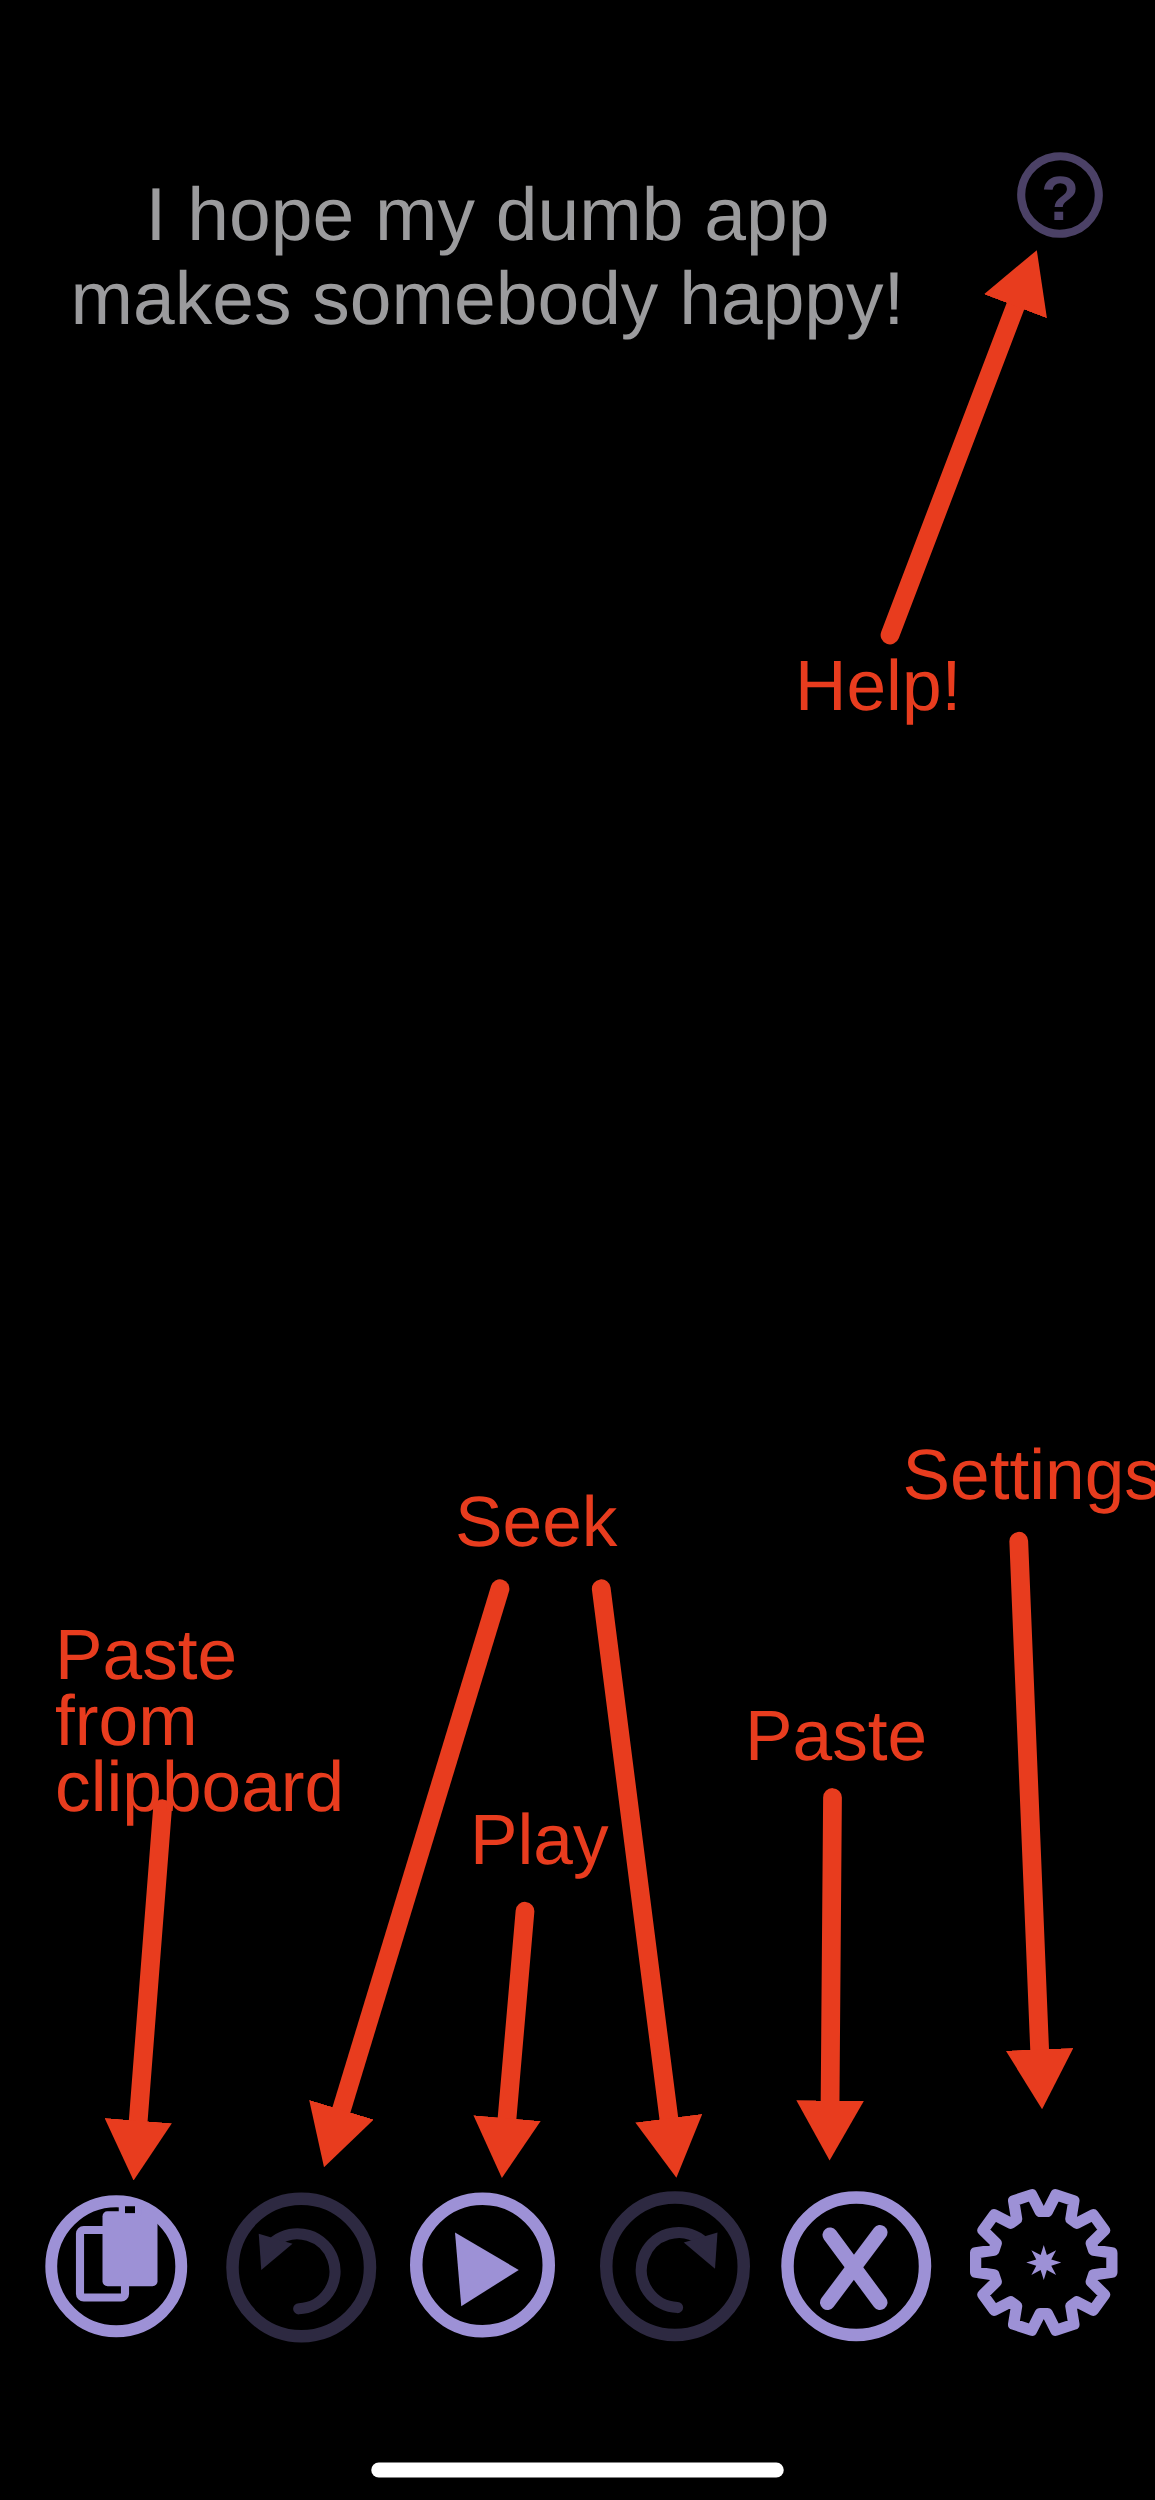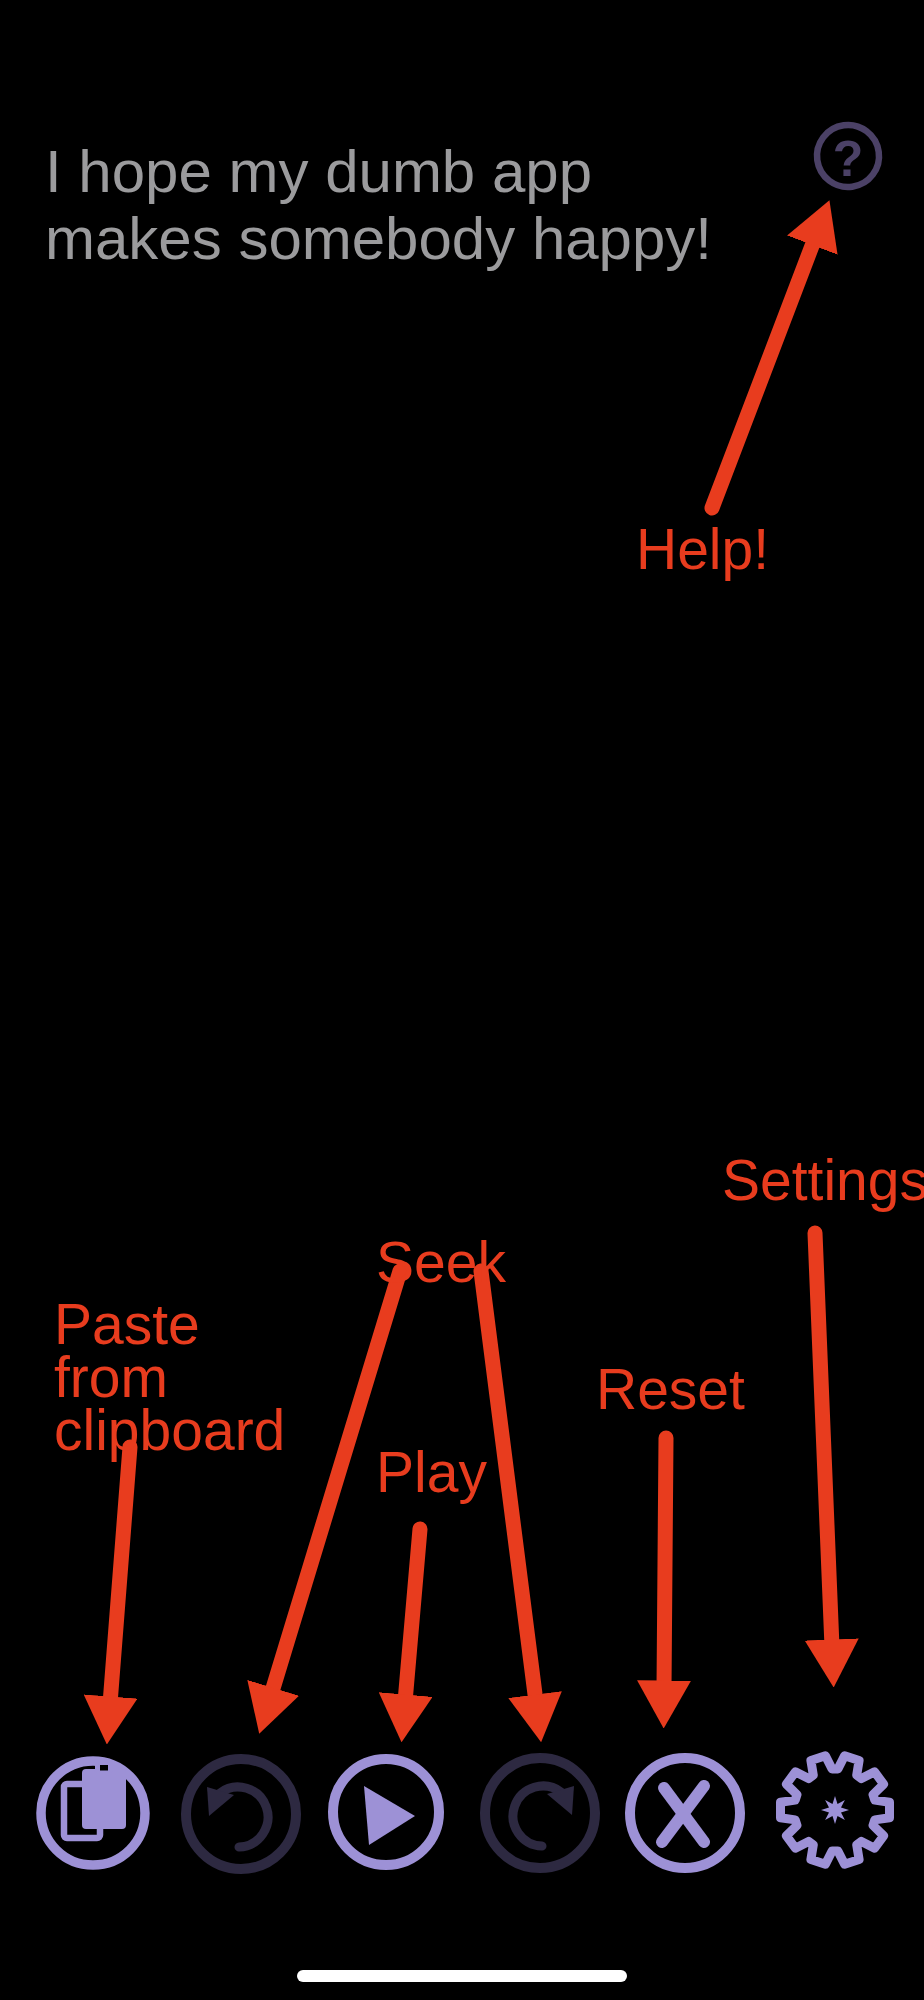--- a/index.html
+++ b/index.html
@@ -2,27 +2,27 @@
 <html><head>
 <meta charset="utf-8">
 <style>
   html,body{margin:0;padding:0;background:#000;}
   body{width:924px;height:2000px;position:relative;overflow:hidden;
        font-family:"Liberation Sans",sans-serif;}
   .abs{position:absolute;}
 
   
   #app-message{left:45px;top:138px;width:690px;font-size:60px;line-height:67px;
-    color:#9b9b9d;letter-spacing:0;}
+    color:#9b9b9d;letter-spacing:0;text-align:center;}
 
   
   .note{color:#e83c1e;font-size:57px;line-height:53px;white-space:pre-line;}
   #note-help{left:636px;top:523px;}
-  #note-paste{left:44px;top:1298px;width:240px;margin-left:10px;}
-  #note-seek{left:376px;top:1192px;margin-top:44px;}
+  #note-paste{left:44px;top:1298px;width:240px;}
+  #note-seek{left:364px;top:1192px;}
   #note-play{left:376px;top:1446px;}
   #note-reset{left:596px;top:1363px;}
   #note-settings{left:722px;top:1154px;text-align:right;}
 
   
   #arrows{left:0;top:0;pointer-events:none;}
 
   
   button.tb{position:absolute;width:130px;height:130px;background:none;border:none;
     padding:0;margin:0;cursor:pointer;}
@@ -67,21 +67,21 @@
     <line x1="420" y1="1529" x2="405" y2="1702" marker-end="url(#ah)"></line>
     <line x1="666" y1="1438" x2="664" y2="1688" marker-end="url(#ah)"></line>
     <line x1="815" y1="1233" x2="832" y2="1647" marker-end="url(#ah)"></line>
   </g>
 </svg>
 
 <div class="abs note" id="note-help">Help!</div>
 <div class="abs note" id="note-paste">Paste from clipboard</div>
 <div class="abs note" id="note-seek">Seek</div>
 <div class="abs note" id="note-play">Play</div>
-<div class="abs note" id="note-reset">Reset</div>
+<div class="abs note" id="note-reset">Paste</div>
 <div class="abs note" id="note-settings">Settings</div>
 
 <button class="tb bright" style="left:28px;top:1748px;" aria-label="Paste from clipboard">
   <svg viewBox="-65 -65 130 130">
     <circle cx="0" cy="0" r="52" fill="none" stroke="currentColor" stroke-width="9.5"></circle>
     <rect x="-29" y="-29" width="36" height="54" rx="3" fill="none" stroke="currentColor" stroke-width="6.5"></rect>
     <rect x="-11" y="-44" width="44" height="60" rx="4" fill="currentColor"></rect>
     <rect x="2" y="-51" width="18" height="11" rx="2" fill="currentColor"></rect>
     <rect x="7" y="-48" width="8" height="5.5" fill="#000"></rect>
   </svg>

